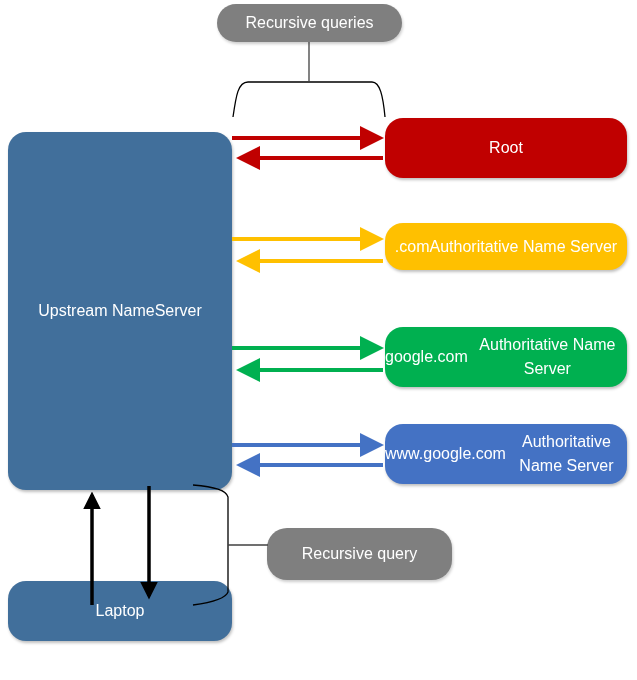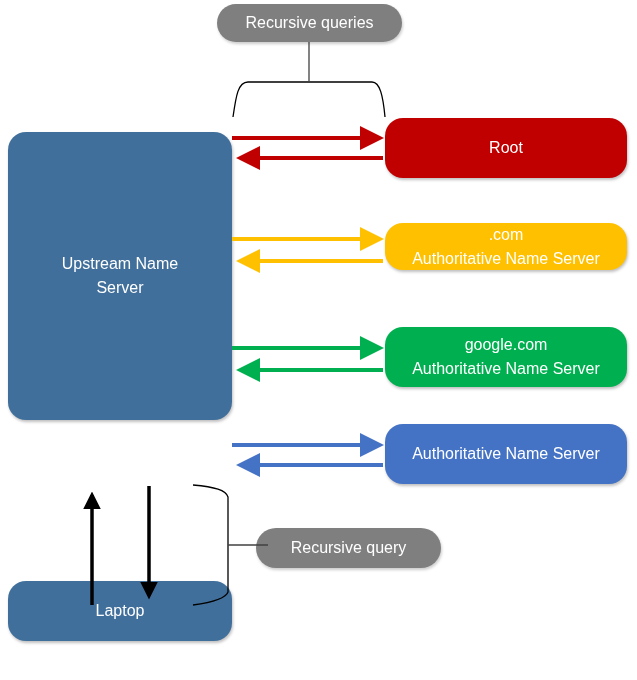--- a/index.html
+++ b/index.html
@@ -1,56 +1,57 @@
 <!DOCTYPE html>
 <html><head>
   <meta charset="utf-8">
   <style>
     html, body { margin: 0; padding: 0; background: #ffffff; }
     body { width: 637px; height: 680px; position: relative; overflow: hidden;
            font-family: "Liberation Sans", "DejaVu Sans", sans-serif; }
-    .box { position: absolute; color: #ffffff; display: flex; flex-direction: column;
+    .box { position: absolute; color: #ffffff; display: flex; flex-direction: row;
            align-items: center; justify-content: center; text-align: center;
            font-size: 16px; line-height: 24px; box-shadow: 1px 2px 3px rgba(0,0,0,0.25); }
     .pill { position: absolute; background: #7f7f7f; color: #ffffff; border-radius: 20px;
             display: flex; align-items: center; justify-content: center; font-size: 16px;
             box-shadow: 1px 2px 3px rgba(0,0,0,0.2); }
     svg.overlay { position: absolute; left: 0; top: 0; }
   </style>
 </head>
 <body>
 
-<div class="box" style="left:8px; top:132px; width:224px; height:288px; border-radius:18px; background:#416f9b;">
+<div class="box" style="left:8px; top:132px; width:224px; height:358px; border-radius:18px; background:#416f9b;">
   <span>Upstream Name</span>
   <span>Server</span>
 </div>
 
 <div class="box" style="left:8px; top:581px; width:224px; height:60px; border-radius:18px; background:#416f9b;">
   <span>Laptop</span>
 </div>
 
 <div class="box" style="left:385px; top:118px; width:242px; height:60px; border-radius:18px; background:#c00000;">
   <span>Root</span>
 </div>
 <div class="box" style="left:385px; top:223px; width:242px; height:47px; border-radius:18px; background:#ffc000;">
   <span>.com</span>
   <span>Authoritative Name Server</span>
 </div>
 <div class="box" style="left:385px; top:327px; width:242px; height:60px; border-radius:18px; background:#00b050;align-items:center;">
   <span>google.com</span>
   <span>Authoritative Name Server</span>
 </div>
 <div class="box" style="left:385px; top:424px; width:242px; height:60px; border-radius:18px; background:#4472c4;">
+  <span>www.google.com</span>
   <span>Authoritative Name Server</span>
 </div>
 
 <div class="pill" style="left:217px; top:4px; width:185px; height:38px;">
   <span>Recursive queries</span>
 </div>
-<div class="pill" style="left:256px; top:528px; width:185px; height:40px;">
+<div class="pill" style="left:267px; top:528px; width:185px; height:52px;">
   <span>Recursive query</span>
 </div>
 
 <svg class="overlay" width="637" height="680">
   <defs>
     <marker id="m-red" markerWidth="6" markerHeight="6" refX="5" refY="3" orient="auto">
         <path d="M0,0 L6,3 L0,6 z" fill="#c00000"></path>
       </marker>
     <marker id="m-yel" markerWidth="6" markerHeight="6" refX="5" refY="3" orient="auto">
         <path d="M0,0 L6,3 L0,6 z" fill="#ffc000"></path>

